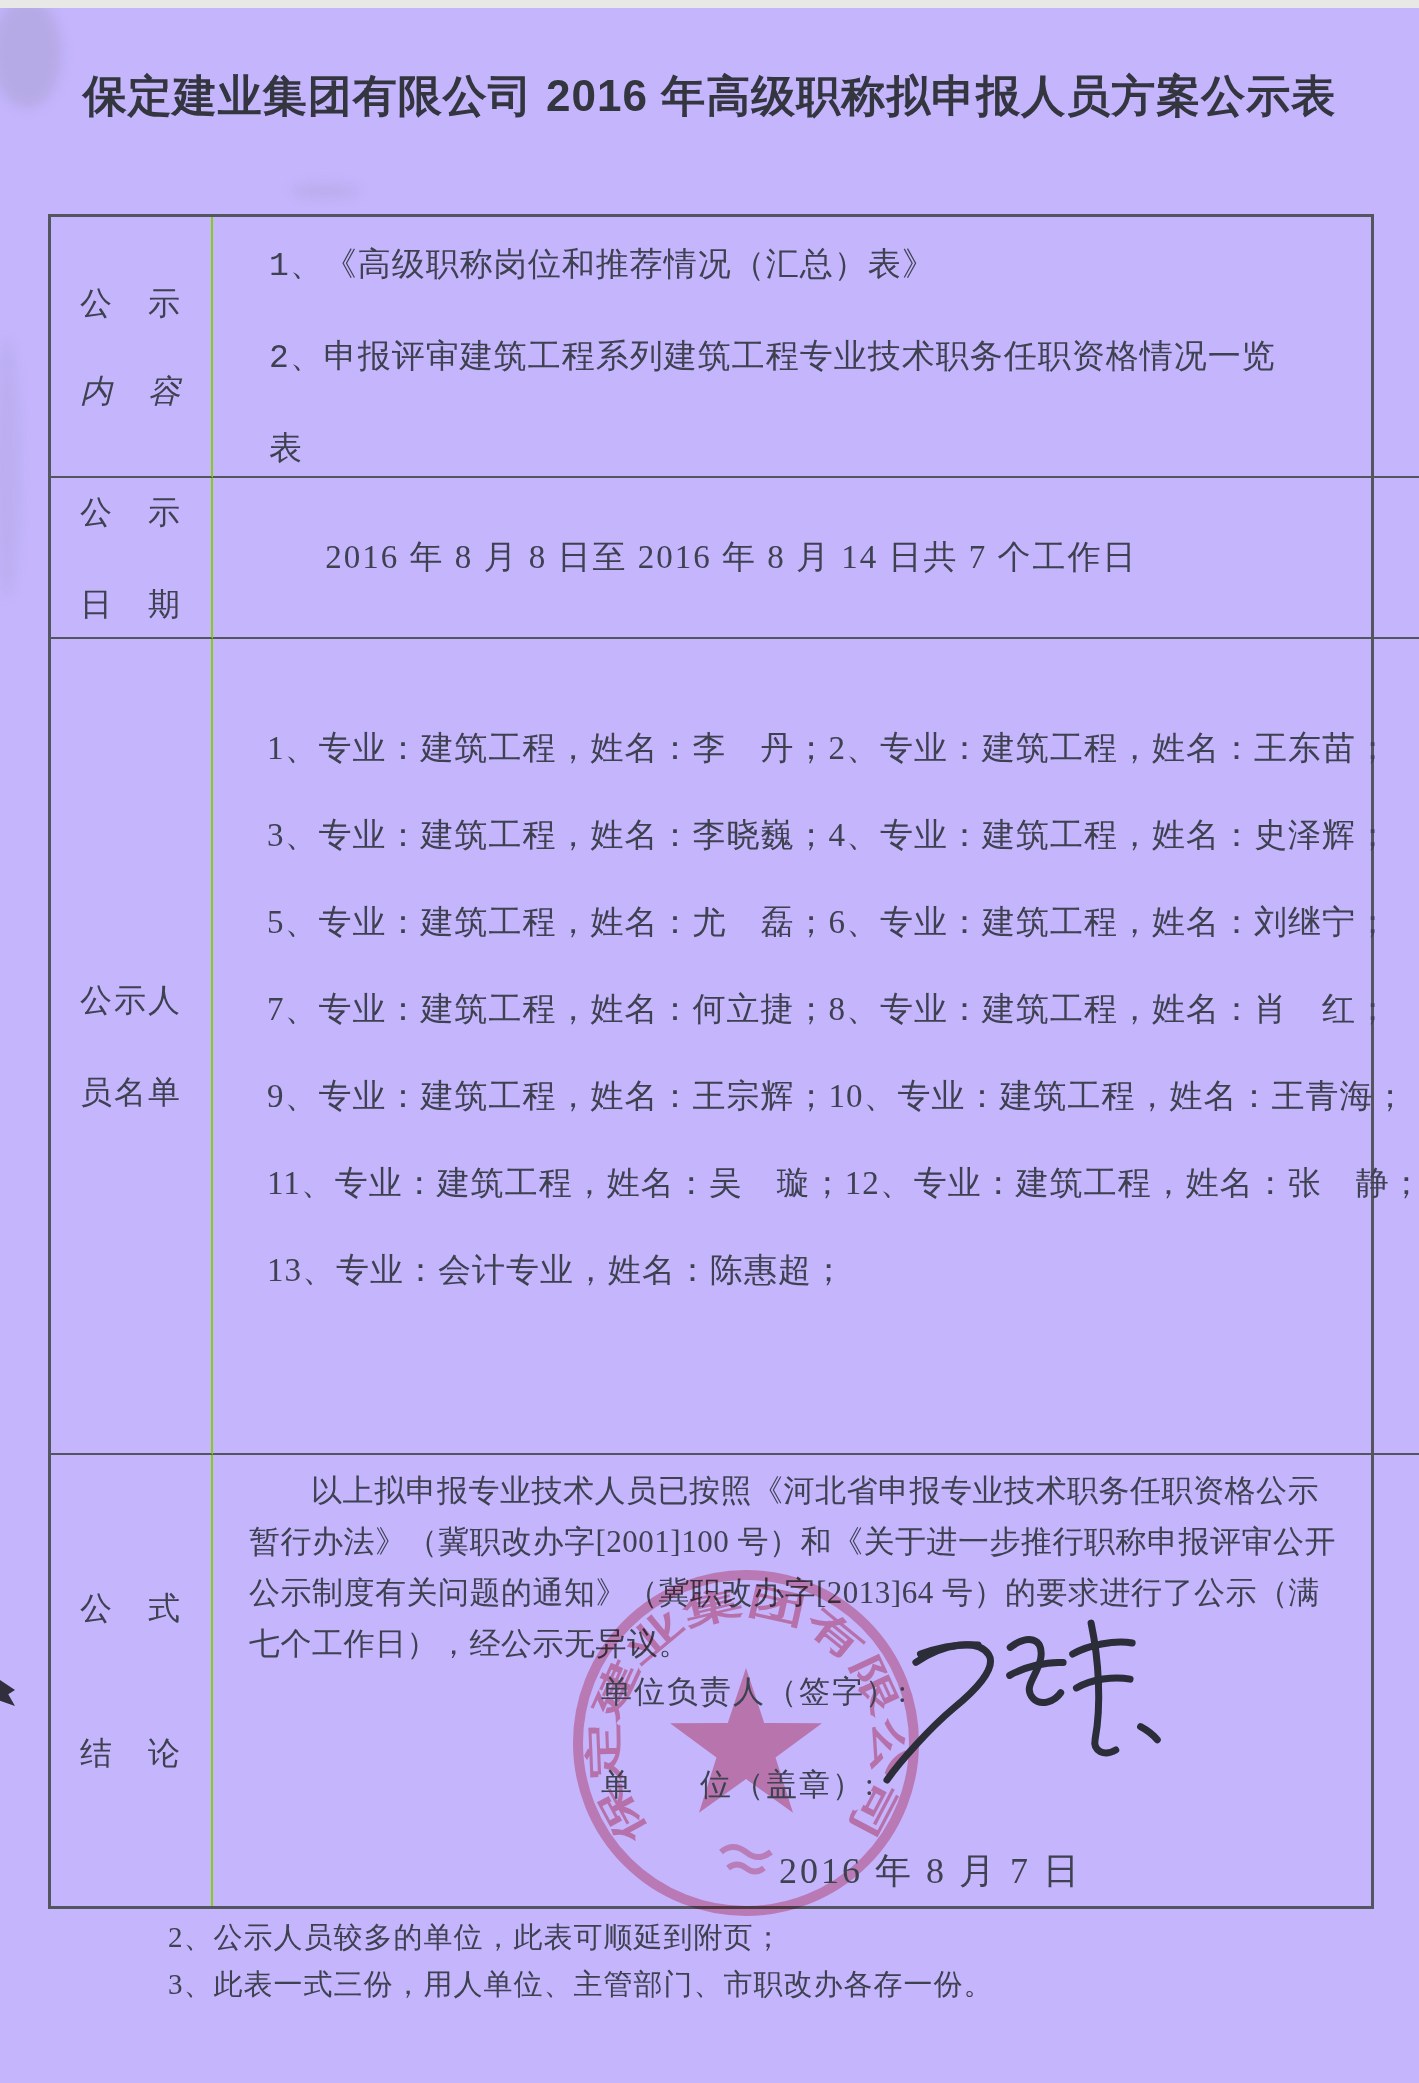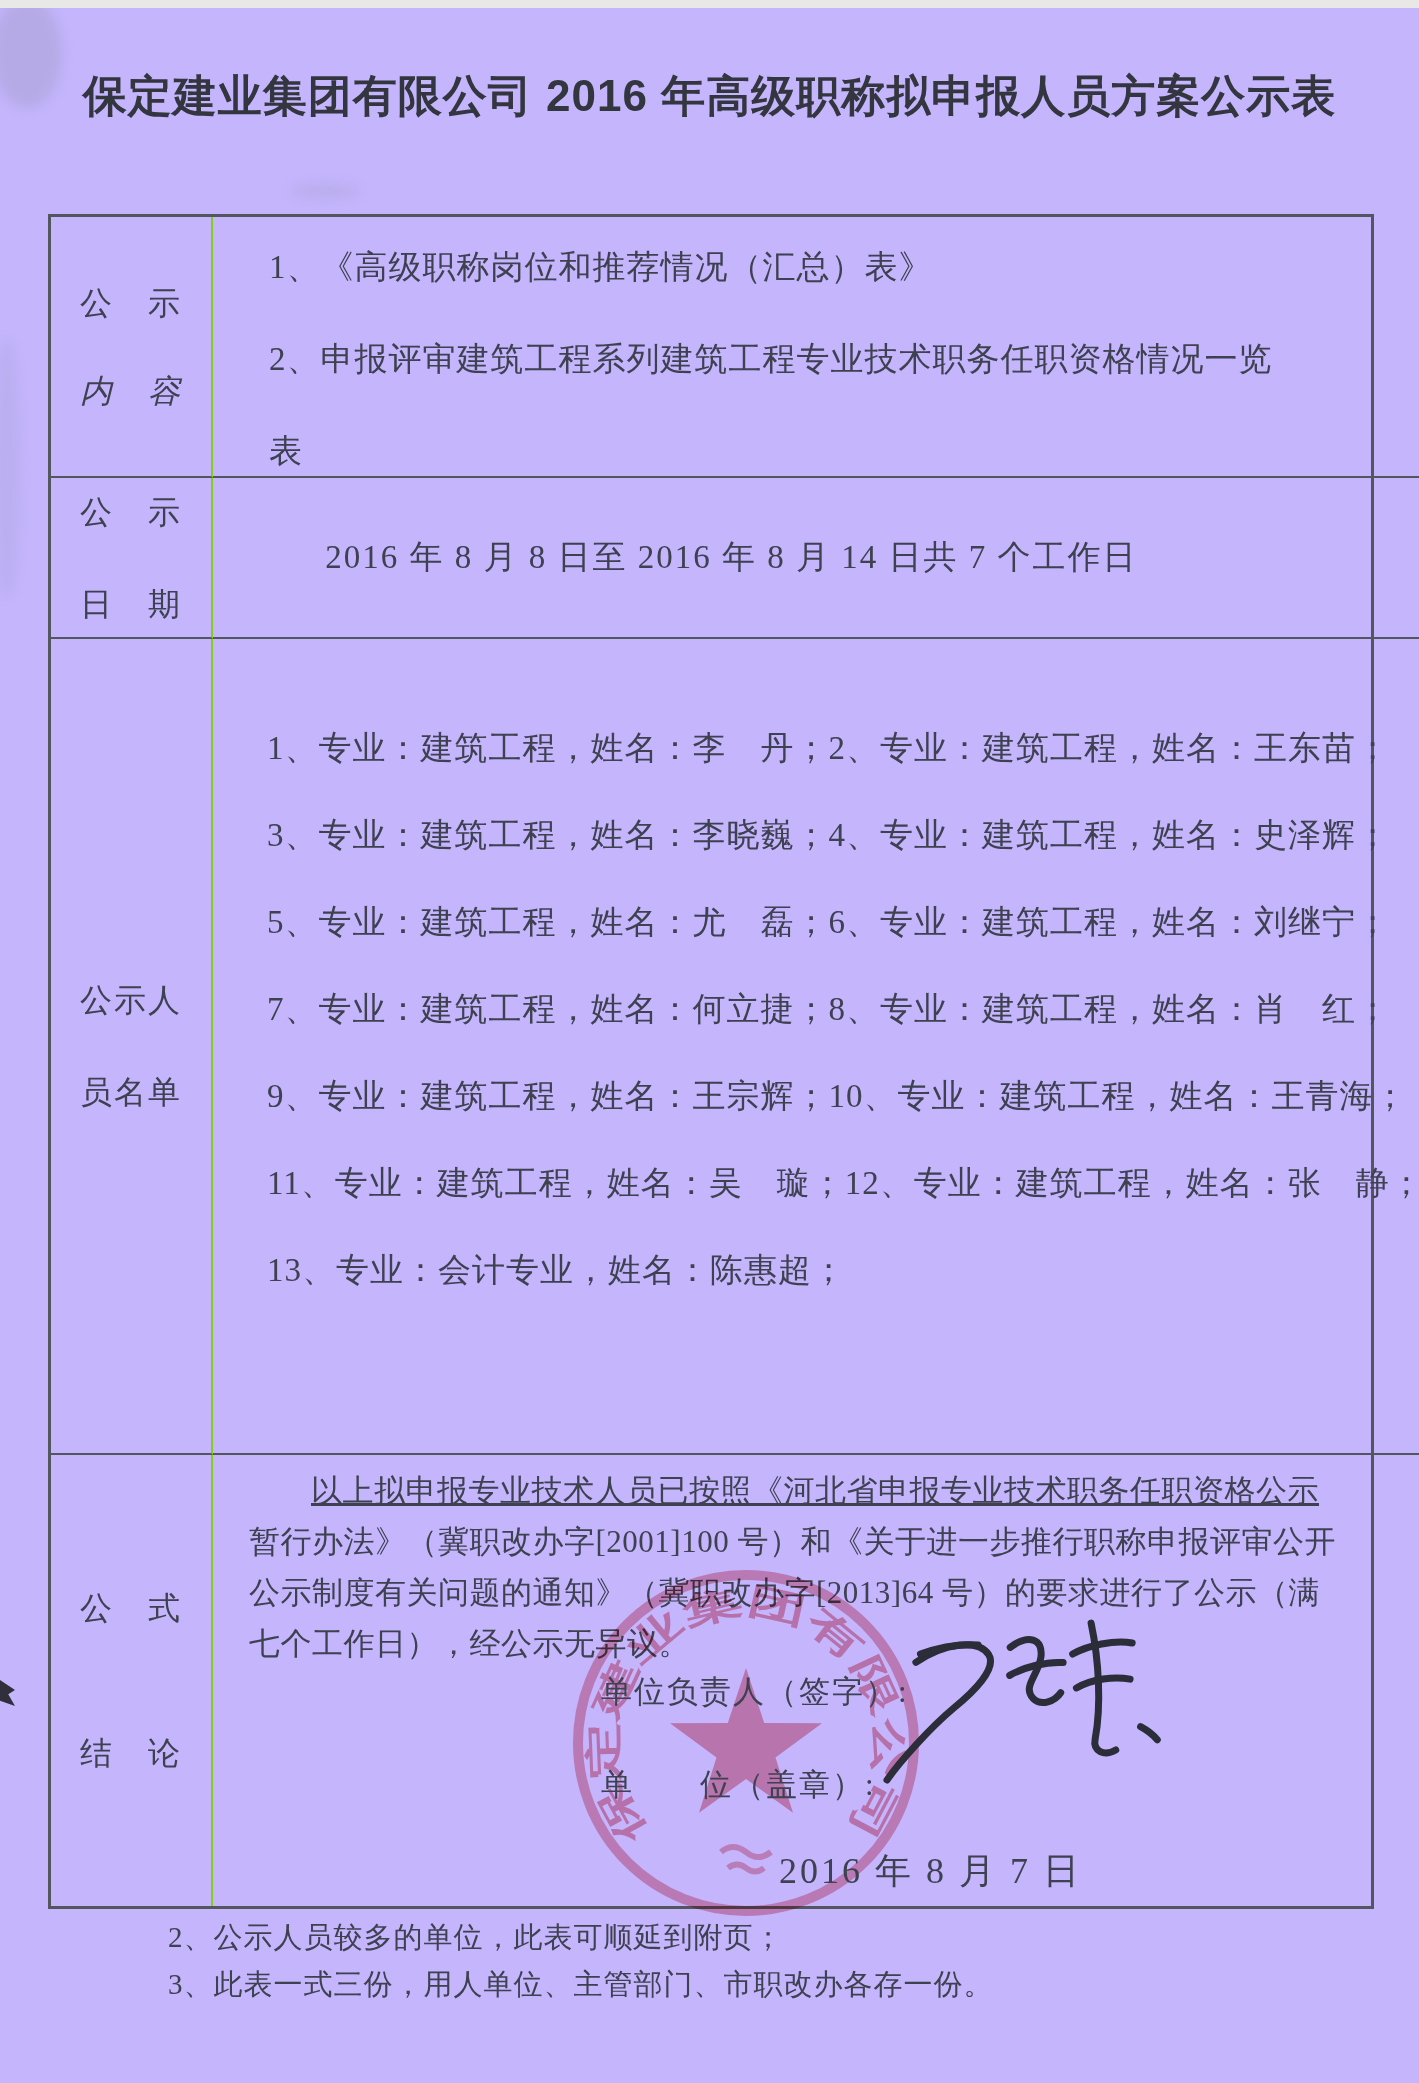--- a/index.html
+++ b/index.html
@@ -50,35 +50,35 @@
     align-items:center;justify-content:center;
     font-size:32px;letter-spacing:2px;
   }
   .hb{border-bottom:2px solid #54565f;}
   .lbl .ln{display:block;line-height:40px;}
   .gap48 .ln + .ln{margin-top:48px;font-style:italic;}
   .gap52 .ln + .ln{margin-top:52px;}
   .gap105 .ln + .ln{margin-top:105px;}
 
   .content-cell{padding:4px 20px 0 56px;font-size:33px;letter-spacing:1px;}
-  .content-cell .row-line{line-height:92px;white-space:nowrap;}
+  .content-cell .row-line{line-height:92px;white-space:nowrap;font-family:Liberation Mono, monospace;}
 
   .date-cell{
     display:flex;align-items:center;justify-content:center;
     padding-right:190px;
     font-size:33px;letter-spacing:2px;white-space:nowrap;
   }
 
   .names-cell{padding:66px 16px 0 54px;font-size:33px;letter-spacing:1px;}
   .names-cell .name-line{line-height:87px;white-space:nowrap;}
 
   .concl-cell{font-size:31px;}
   .concl-para{margin:10px 22px 0 36px;}
   .concl-para .p-line{line-height:51px;white-space:nowrap;letter-spacing:.5px;}
-  .concl-para .p-line.first{text-indent:2em;text-decoration:underline;}
+  .concl-para .p-line.first{text-indent:2em;}
   .sig-label{position:absolute;left:388px;top:216px;font-size:31px;letter-spacing:2px;white-space:nowrap;}
   .seal-label{position:absolute;left:388px;top:309px;font-size:31px;letter-spacing:2px;white-space:nowrap;}
   .sign-date{position:absolute;left:566px;top:392px;font-size:36px;letter-spacing:3px;white-space:nowrap;}
 
   .company-seal{
     position:absolute;left:340px;top:95px;width:386px;height:386px;
     mix-blend-mode:multiply;pointer-events:none;
   }
   .signature{
     position:absolute;left:650px;top:150px;width:310px;height:190px;

